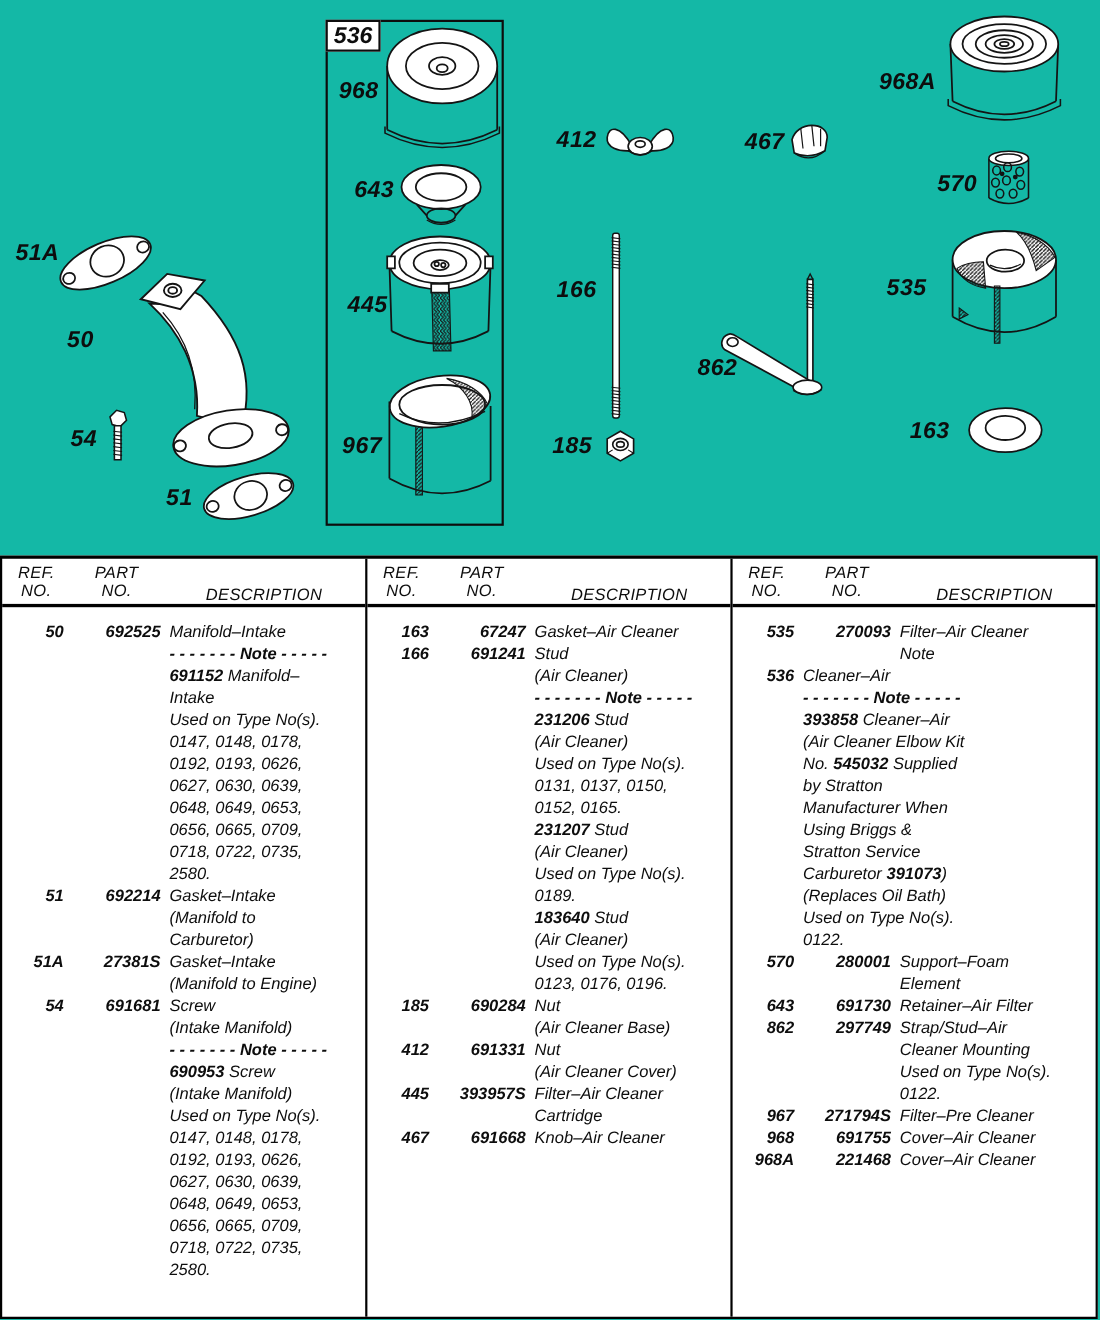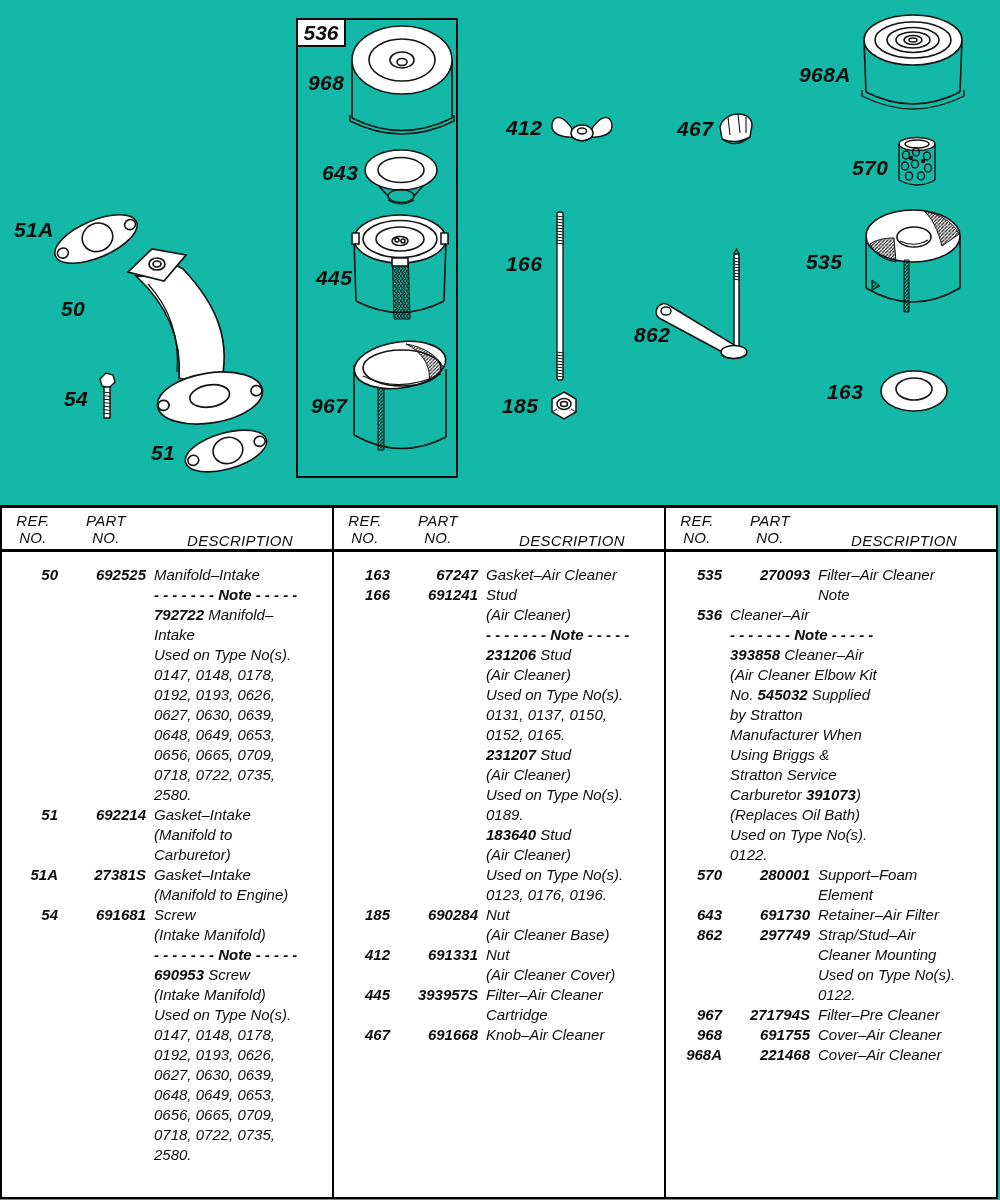--- a/index.html
+++ b/index.html
@@ -305,21 +305,21 @@
           </div>
         <div class="hc" style="align-self:end">DESCRIPTION</div>
       </div>
       <div class="rows">
           <div class="prow">
             <div class="refc">50</div>
             <div class="partc">692525</div>
             <div class="descc">
               <div class="dline">Manifold–Intake</div>
               <div class="dline"><span class="b">- - - - - - -  Note  - - - - -</span></div>
-              <div class="dline"><span class="b">792722</span><span> Manifold–</span></div>
+              <div class="dline"><span class="b">691152</span><span> Manifold–</span></div>
               <div class="dline">Intake</div>
               <div class="dline">Used on Type No(s).</div>
               <div class="dline">0147, 0148, 0178,</div>
               <div class="dline">0192, 0193, 0626,</div>
               <div class="dline">0627, 0630, 0639,</div>
               <div class="dline">0648, 0649, 0653,</div>
               <div class="dline">0656, 0665, 0709,</div>
               <div class="dline">0718, 0722, 0735,</div>
               <div class="dline">2580.</div>
             </div>

